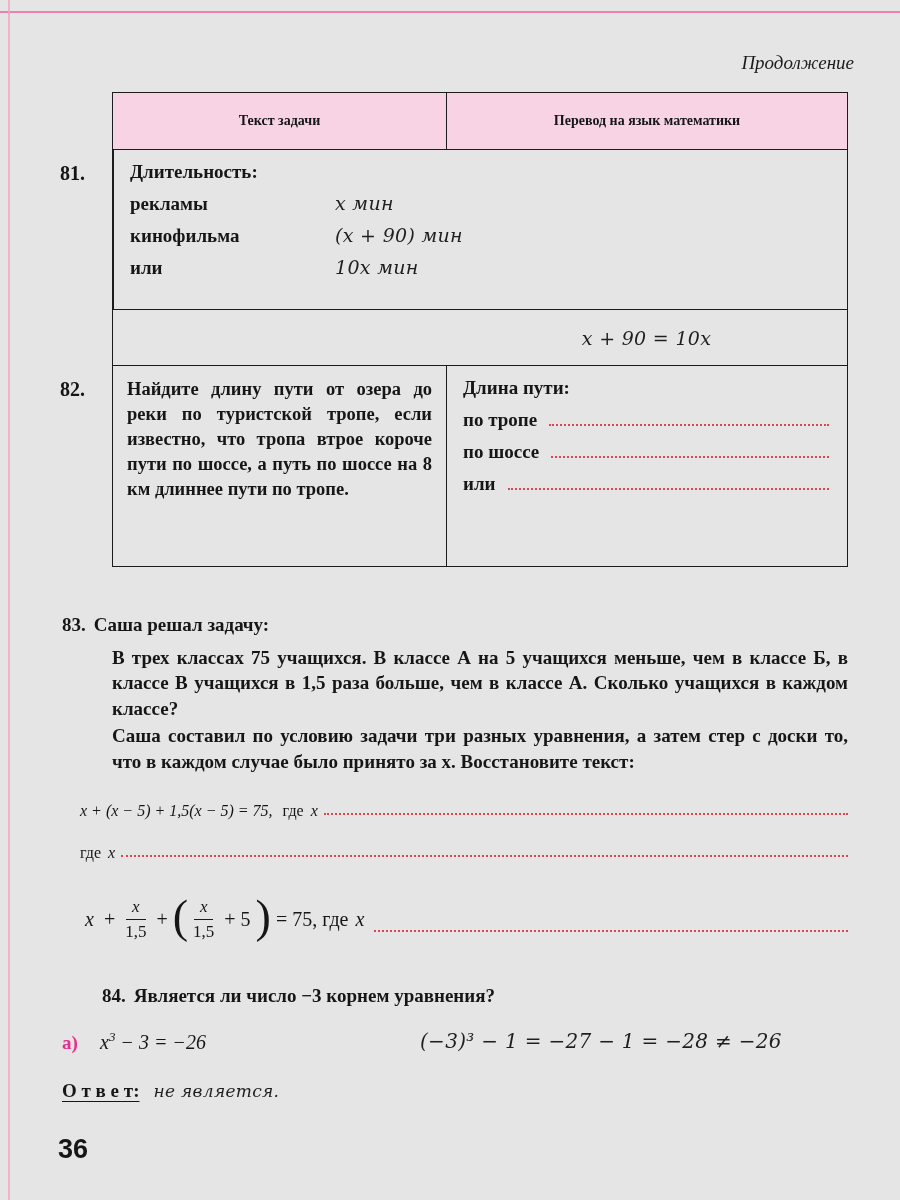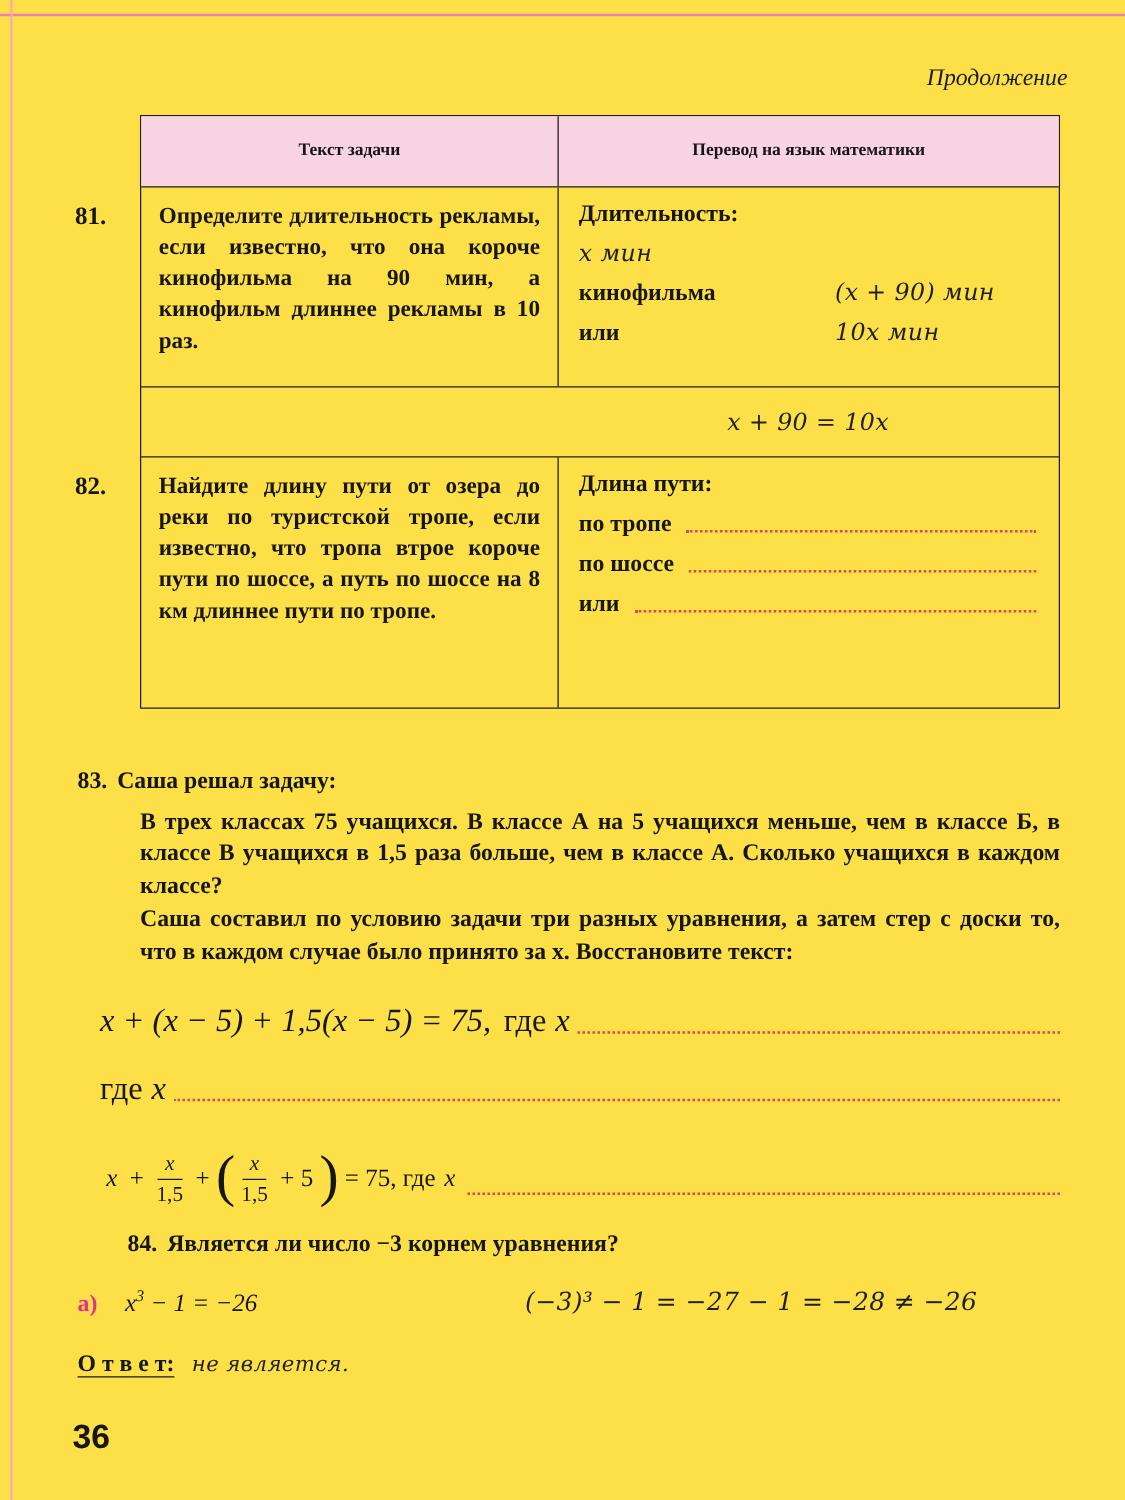--- a/index.html
+++ b/index.html
@@ -1,21 +1,21 @@
 <!DOCTYPE html>
 <html lang="ru"><head>
 <meta charset="utf-8">
 <style>
   * { margin:0; padding:0; box-sizing:border-box; }
   html,body { width:900px; height:1200px; }
   body { font-family:"Liberation Serif", serif; color:#161616; }
 
   .page {
     position:relative; width:900px; height:1200px;
-    background:#fde047; overflow:hidden;
+    background:#e5e5e5; overflow:hidden;
   }
 
   
   .top-line { position:absolute; top:11px; left:0; width:100%; height:2px; background:#ef7fae; }
   .left-line { position:absolute; top:0; left:8px; width:2px; height:100%; background:#f3a6c6; opacity:.8; }
 
   .continuation {
     position:absolute; top:52px; right:46px;
     font-style:italic; font-size:19px; color:#1c1c1c;
   }
@@ -68,21 +68,21 @@
 
   
   .p83 { position:absolute; top:612px; left:62px; width:786px;
          font-weight:bold; font-size:19px; line-height:25.5px; }
   .p83-line1 { margin-bottom:7px; }
   .p83-line1 .num { margin-right:8px;text-align:right; }
   .p83-statement, .p83-note { margin-left:50px; text-align:justify; }
   .p83-note { margin-top:2px; }
 
   .eqs { position:absolute; top:802px; left:80px; width:768px; }
-  .eqline { display:flex; align-items:baseline; font-size:26px; margin-bottom:24px;justify-content:flex-end; }
+  .eqline { display:flex; align-items:baseline; font-size:16px; margin-bottom:24px;justify-content:flex-end; }
   .math { font-style:italic; }
   .formula { margin-right:10px; white-space:nowrap; }
   .where { font-style:normal; margin-right:7px; }
   .wvar { font-style:italic; margin-right:6px; }
   .dots { flex:1; border-bottom:2.2px dotted #df4450; align-self:flex-end; margin-bottom:5px; }
 
   .eqline3 { display:flex; align-items:center; font-size:20px; height:66px; }
   .eqline3 .piece { margin:0 5px; white-space:nowrap; }
   .frac { display:inline-flex; flex-direction:column; align-items:center;
           font-size:17px; font-style:italic; margin:0 5px; line-height:1.25; }
@@ -121,24 +121,24 @@
   <div class="pnum pnum81">81.</div>
   <div class="pnum pnum82">82.</div>
 
   <div class="ptable">
     <div class="thead">
       <div class="th th1">Текст задачи</div>
       <div class="th th2">Перевод на язык математики</div>
     </div>
 
     <div class="trow r81">
-      <div class="td task">Определите длительность рекламы, если известно, что она короче кинофильма на 90 мин, а кинофильм длиннее рекламы в 10 раз.</div>
       <div class="td trans">
         <div class="trans-title">Длительность:</div>
         <div class="tline81">
+          <span class="lbl81">рекламы</span>
           <span class="hand">x мин</span>
         </div>
         <div class="tline81">
           <span class="lbl81">кинофильма</span>
           <span class="hand">(x + 90) мин</span>
         </div>
         <div class="tline81">
           <span class="lbl81">или</span>
           <span class="hand">10x мин</span>
         </div>
@@ -210,21 +210,21 @@
       <span class="dots"></span>
     </div>
   </div>
 
   <div class="p84">
     <div class="p84-q">
       <span class="num">84.</span><span>Является ли число −3 корнем уравнения?</span>
     </div>
     <div class="p84-line2">
       <span class="item-label">а)</span>
-      <span class="eq84"><span class="math">x</span><sup>3</sup><span class="math"> − 1 = −26</span></span>
+      <span class="eq84"><span class="math">x</span><sup>3</sup><span class="math"> − 3 = −26</span></span>
       <span class="work hand">(−3)³ − 1 = −27 − 1 = −28 ≠ −26</span>
     </div>
     <div class="p84-answer">
       <span class="answer-label">О т в е т:</span>
       <span class="answer-text hand">не является.</span>
     </div>
   </div>
 
   <div class="pagenum">36</div>
 

